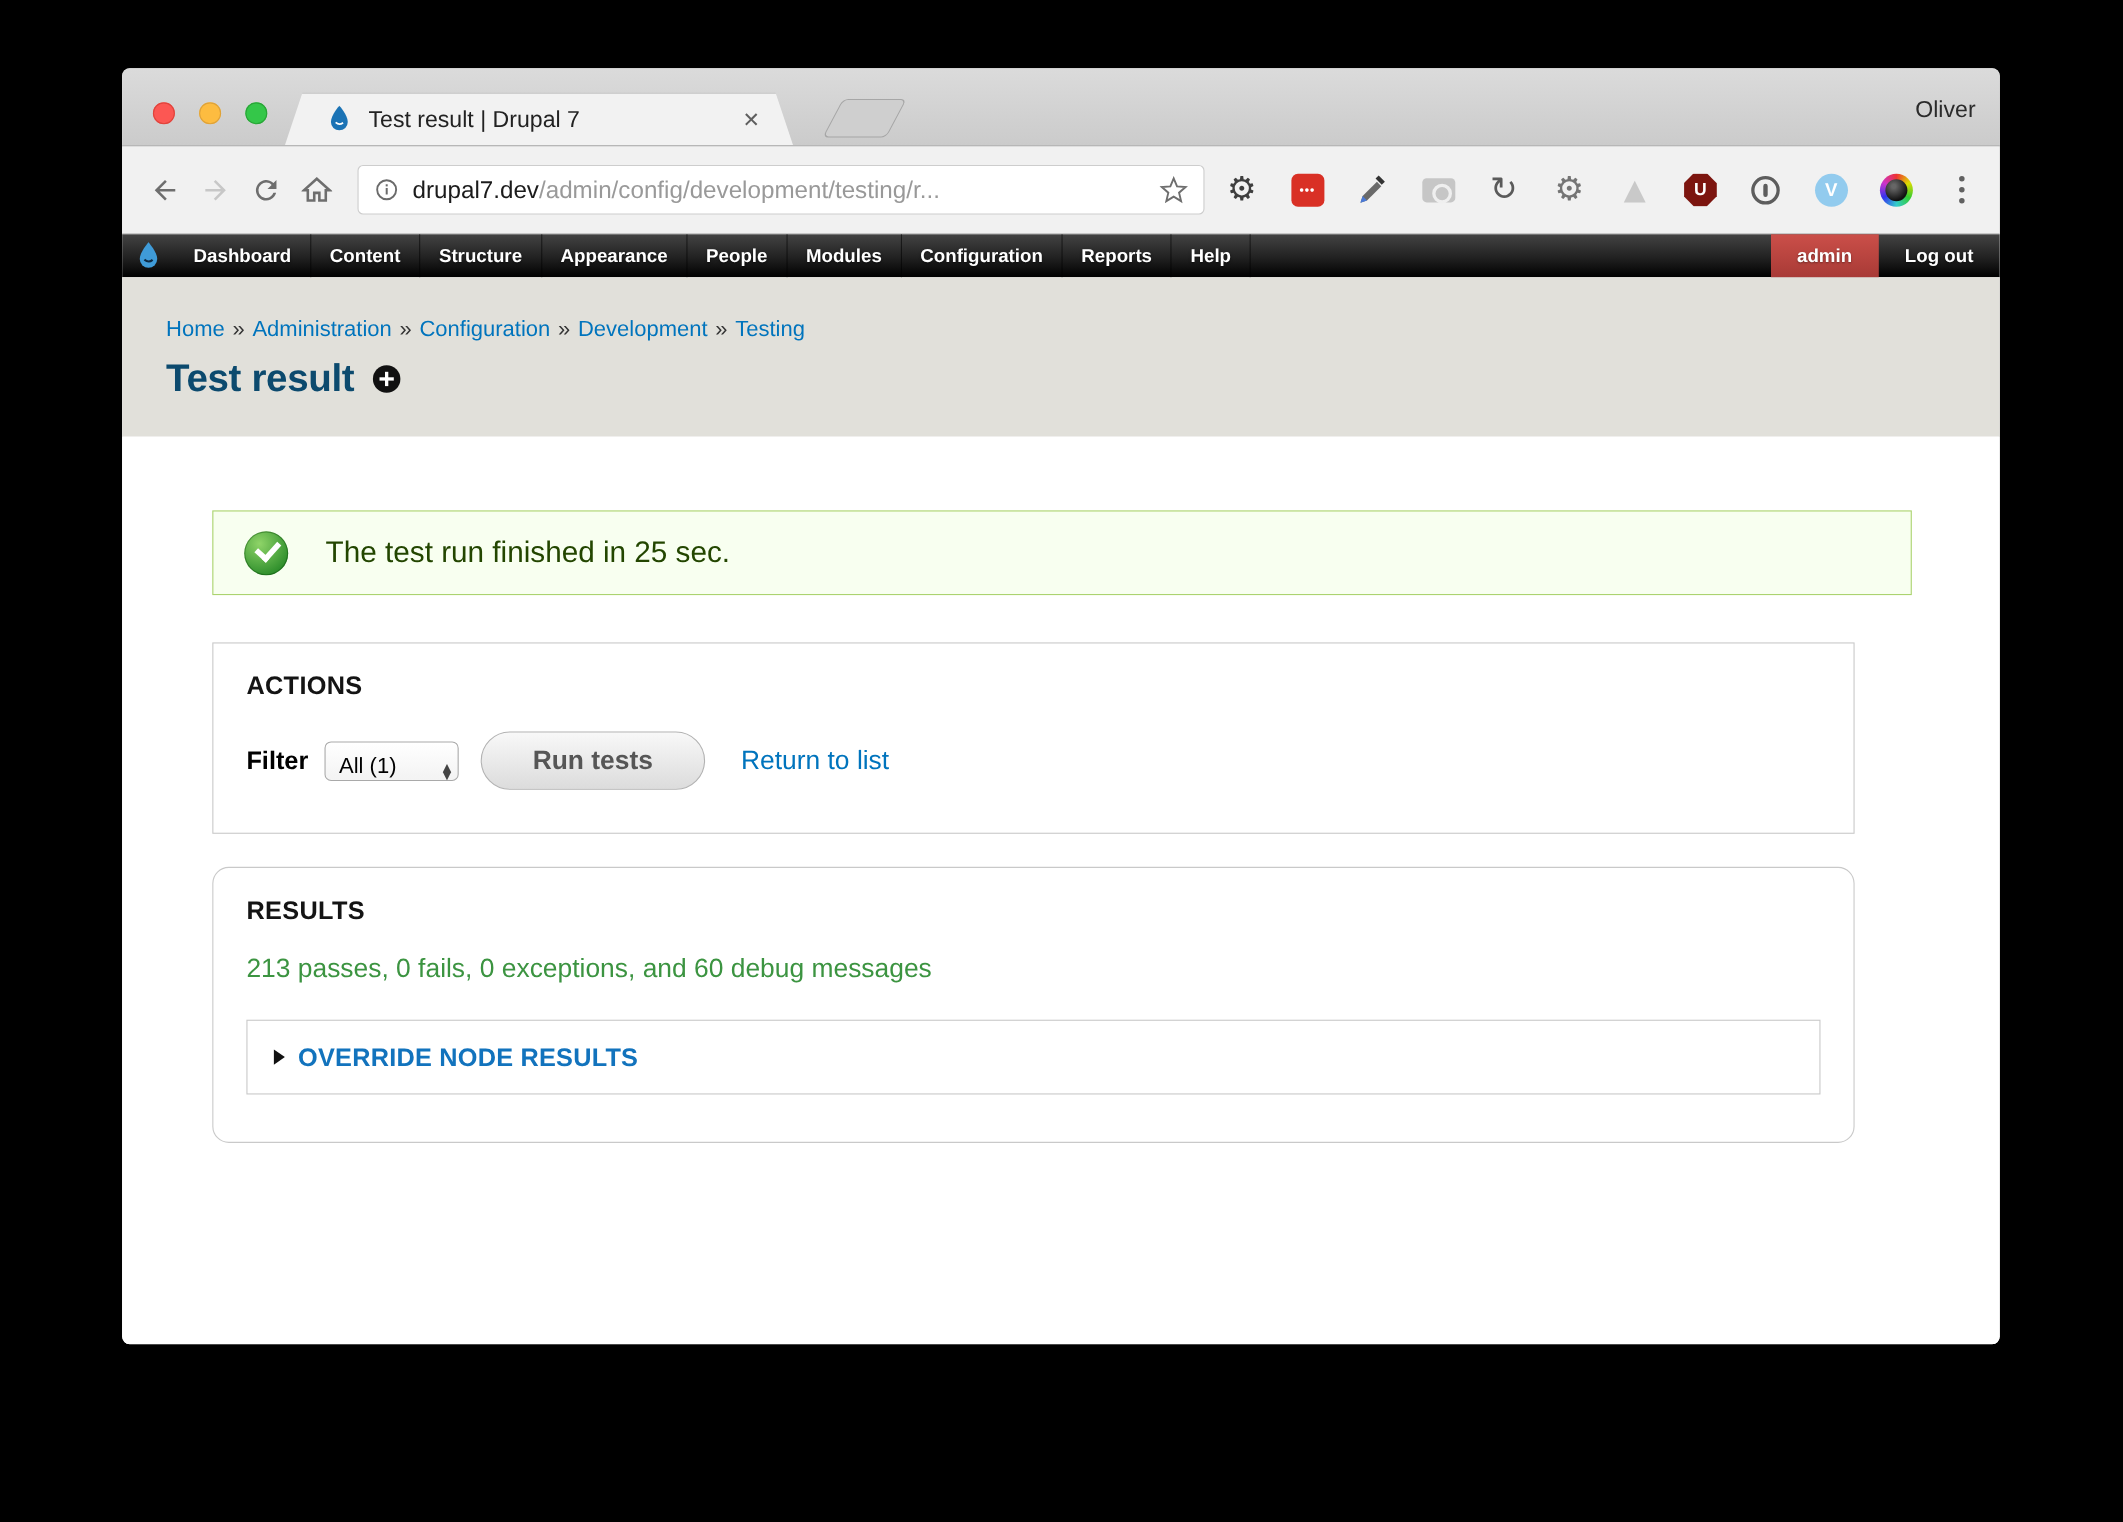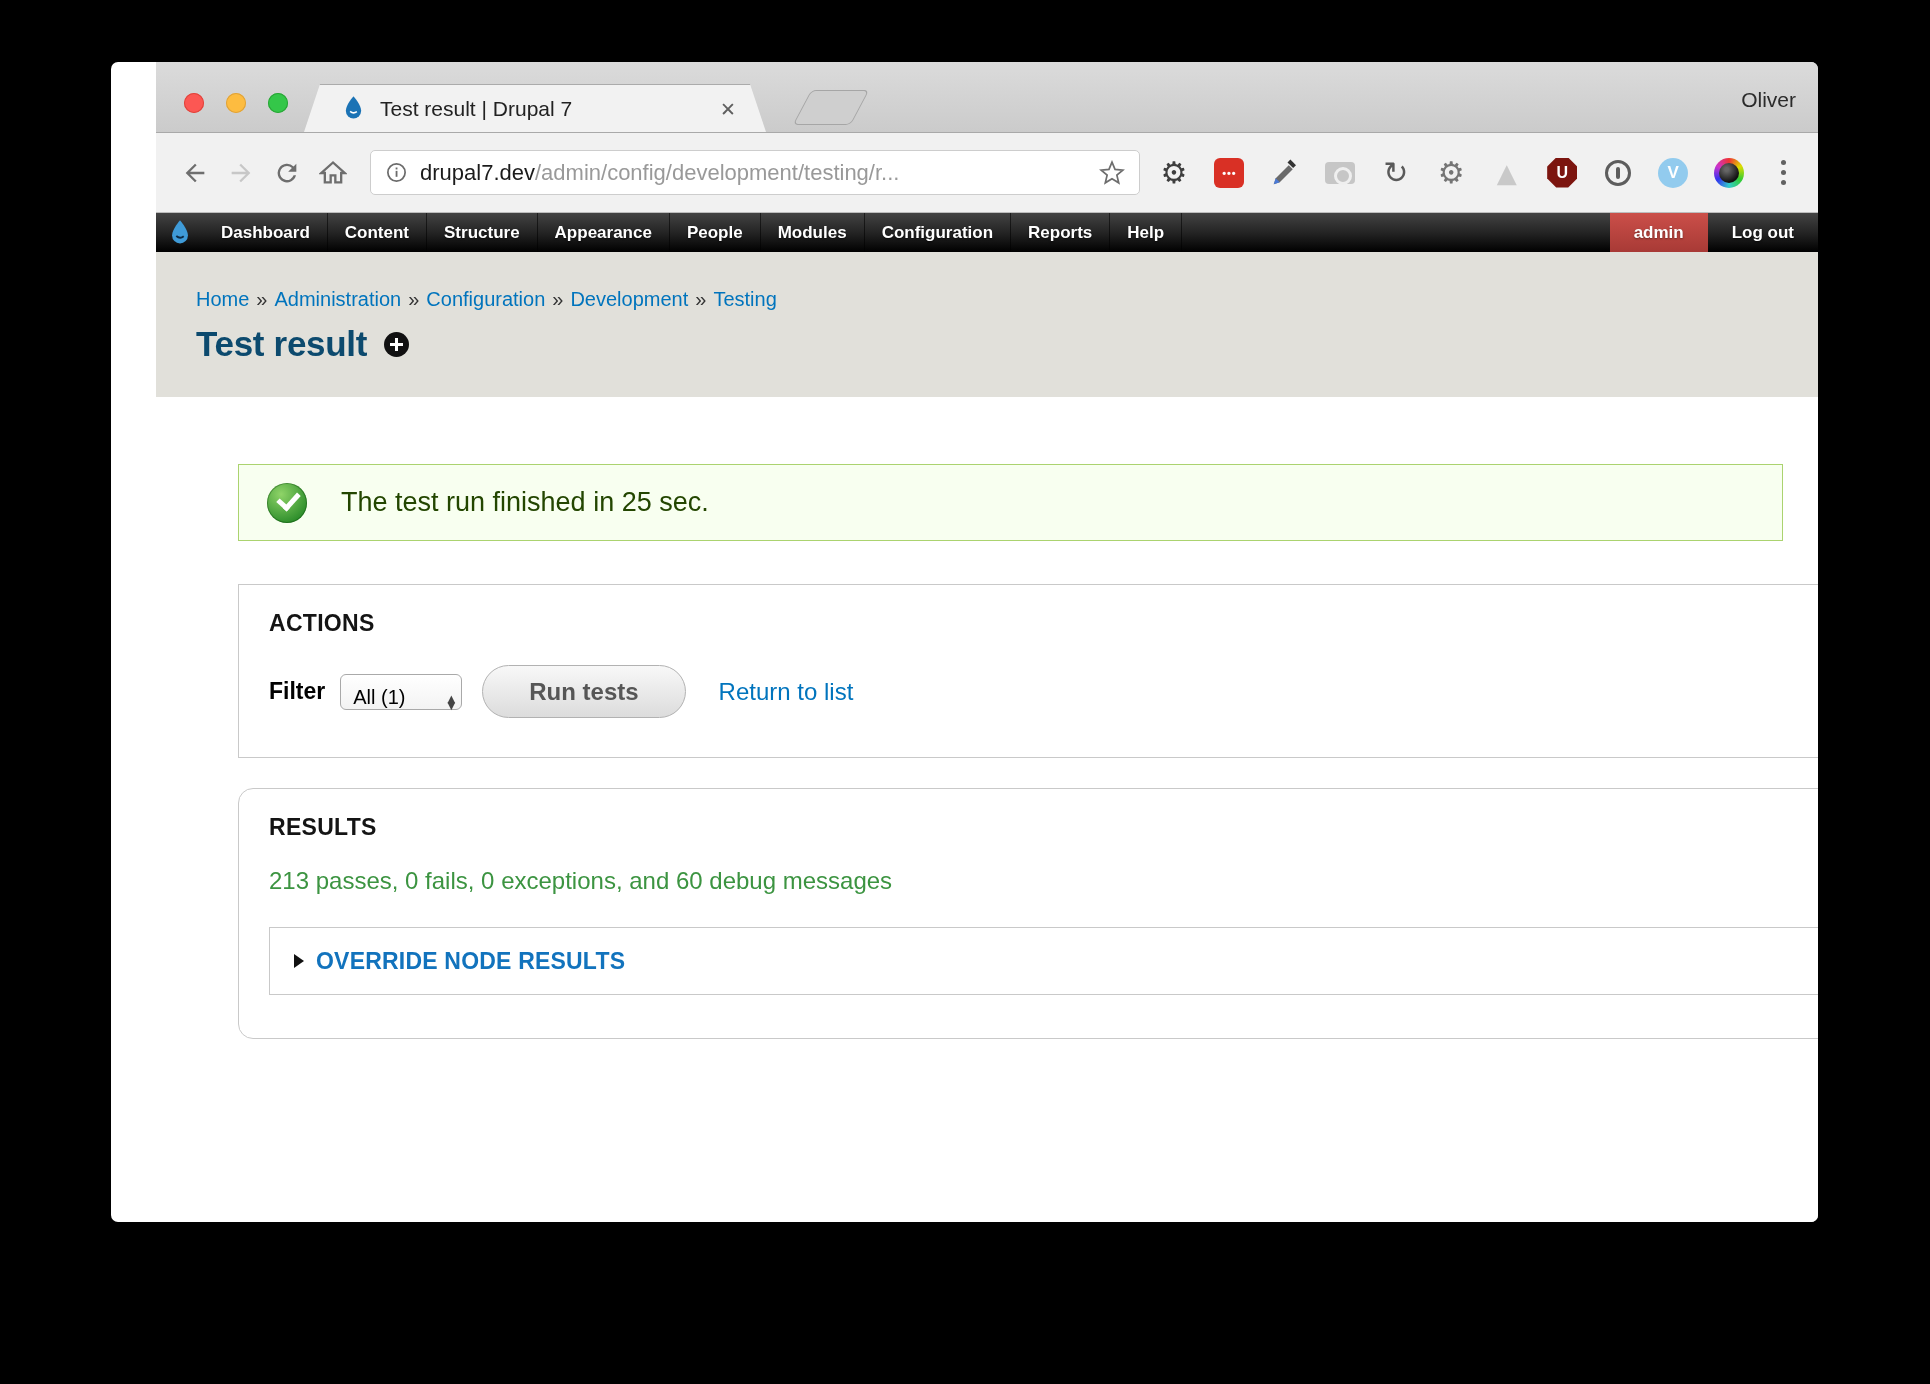--- a/index.html
+++ b/index.html
@@ -2,21 +2,21 @@
 <html><head>
 <meta charset="utf-8">
 <style>
   * { margin:0; padding:0; box-sizing:border-box; }
   html,body { width:1930px; height:1384px; background:#000; overflow:hidden;
               font-family:"Liberation Sans", sans-serif; }
   .glyph { font-family:"DejaVu Sans", sans-serif; }
 
   .window { position:absolute; left:111px; top:62px; width:1707px; height:1160px;
             border-radius:7px; overflow:hidden; background:#fff;
-            box-shadow:0 25px 70px rgba(0,0,0,.65);padding-left:45px; }
+            box-shadow:0 25px 70px rgba(0,0,0,.65); }
 
   
   .titlebar { position:relative; height:71px;
               background:linear-gradient(#dbdbdb,#cbcbcb);
               border-bottom:1px solid #a9a9a9; }
   .traffic { position:absolute; top:31px; left:28px; display:flex; gap:22px; }
   .traffic span { width:20px; height:20px; border-radius:50%; display:block; }
   .t-red   { background:#fc5753; box-shadow:inset 0 0 0 1px #df443c; }
   .t-yellow{ background:#fdbc40; box-shadow:inset 0 0 0 1px #dea23a; }
   .t-green { background:#34c749; box-shadow:inset 0 0 0 1px #2aa437; }
@@ -110,21 +110,21 @@
   .status { width:1545px; min-height:77px; background:#f8fff0; border:1px solid #abd36f;
             display:flex; align-items:center; padding:16px 20px 16px 28px; }
   .checkicon { width:40px; height:40px; border-radius:50%; flex:none;
                background:radial-gradient(circle at 35% 28%, #8fd468, #2f8f2c 75%);
                box-shadow:inset 0 0 0 1px rgba(0,60,0,.35); position:relative; }
   .checkicon::after { content:""; position:absolute; left:11px; top:9px; width:16px; height:9px;
                       border-left:5px solid #fff; border-bottom:5px solid #fff;
                       transform:rotate(-48deg); }
   .status-text { font-size:27px; color:#234600; margin-left:34px; }
 
-  .fieldset { width:1624px; border:1px solid #c9c9c9; background:#fff; padding:25px 30px; }
+  .fieldset { width:1493px; border:1px solid #c9c9c9; background:#fff; padding:25px 30px; }
   .fs-actions { margin-top:43px; height:174px; }
   .fs-results { margin-top:30px; height:251px;border-radius:15px; }
   .fs-legend { font-size:23px; font-weight:bold; color:#141414; letter-spacing:.3px; }
 
   .actions-row { display:flex; align-items:center; margin-top:28px; }
   .filter-label { font-size:23px; font-weight:bold; color:#000; margin-right:15px; }
   .select { width:122px; height:36px; background:linear-gradient(#fff,#f3f3f3);
             border:1px solid #a9a9a9; border-radius:6px; display:flex; align-items:flex-end;
             padding:0 6px 0 12px; }
   .select .val { font-size:20px; color:#000; flex:1; }

